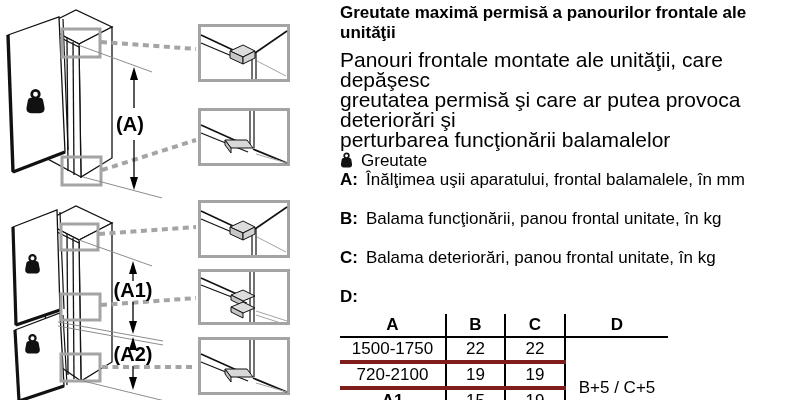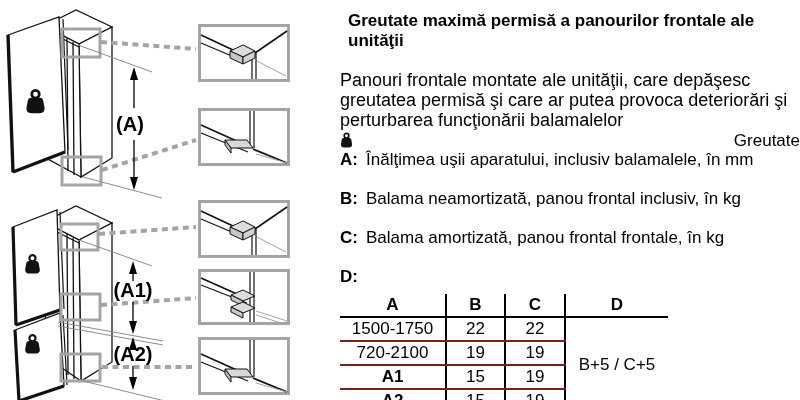--- a/index.html
+++ b/index.html
@@ -9,35 +9,35 @@
     font-family:"Liberation Sans", sans-serif;
   }
   .diagrams { position:absolute; left:0; top:0; }
   .diagrams text {
     font-family:"Liberation Sans", sans-serif;
     font-weight:bold; font-size:20px; fill:#000;
   }
   .content { position:absolute; left:340px; top:3px; width:460px; }
   .title {
     font-size:17px; line-height:19.5px; font-weight:bold;
-    margin:8px; white-space:pre-line;
+    margin:0; white-space:pre-line;
   }
-  .intro { font-size:18px; line-height:20px; margin:20px 0 0; white-space:pre-line; }
+  .intro { font-size:21px; line-height:20px; margin:8px 0 0; white-space:pre-line; }
   .weight-row { display:flex; align-items:center; gap:8px; margin-top:2px;
-    font-size:17px; line-height:17px;justify-content:space-between; }
+    font-size:17px; line-height:17px; }
   .weight-row svg { flex:none; }
   .def { display:flex; font-size:17px; line-height:20px; margin-top:1px; }
   .def.gap { margin-top:19px; }
   .def .k { font-weight:bold; width:26px; flex:none; }
   .def .t { white-space:pre-line; }
   table.wt { border-collapse:collapse; margin-top:7px; table-layout:fixed; font-size:17px; }
   table.wt th, table.wt td { padding:0; text-align:center; height:22px; line-height:22px; }
   table.wt th { font-weight:bold; border-bottom:2px solid #000; height:21px; }
   .vr { border-right:2px solid #000; }
-  table.wt tbody td.vr { border-bottom:2px solid #7f1d1d; }
+  table.wt tbody td.vr { border-bottom:4px solid #7f1d1d; }
   table.wt tbody tr.last td.vr { border-bottom:none; }
   td.rowbold { font-weight:bold; }
 </style>
 </head>
 <body>
 
 <svg class="diagrams" width="336" height="400" viewBox="0 0 336 400">
   <defs>
     <symbol id="weight-sym" viewBox="0 0 20 26">
       <circle cx="10" cy="5.6" r="3.6" fill="none" stroke="#111" stroke-width="2.6"></circle>
@@ -190,29 +190,29 @@
 
   <div class="weight-row">
     <svg width="13" height="17" viewBox="0 0 20 26">
       <use href="#weight-sym"></use>
     </svg>
     <span>Greutate</span>
   </div>
 
   <div class="def">
     <span class="k">A:</span>
-    <span class="t">Înălţimea uşii aparatului, inclusiv balamalele, în mm</span>
+    <span class="t">Înălţimea uşii aparatului, frontal balamalele, în mm</span>
   </div>
   <div class="def gap">
     <span class="k">B:</span>
-    <span class="t">Balama neamortizată, panou frontal inclusiv, în kg</span>
+    <span class="t">Balama funcţionării, panou frontal unitate, în kg</span>
   </div>
   <div class="def gap">
     <span class="k">C:</span>
-    <span class="t">Balama amortizată, panou frontal frontale, în kg</span>
+    <span class="t">Balama deteriorări, panou frontal unitate, în kg</span>
   </div>
   <div class="def gap">
     <span class="k">D:</span>
   </div>
 
   <table class="wt">
     <colgroup>
       <col style="width:106px">
         <col style="width:59px">
         <col style="width:60px">

